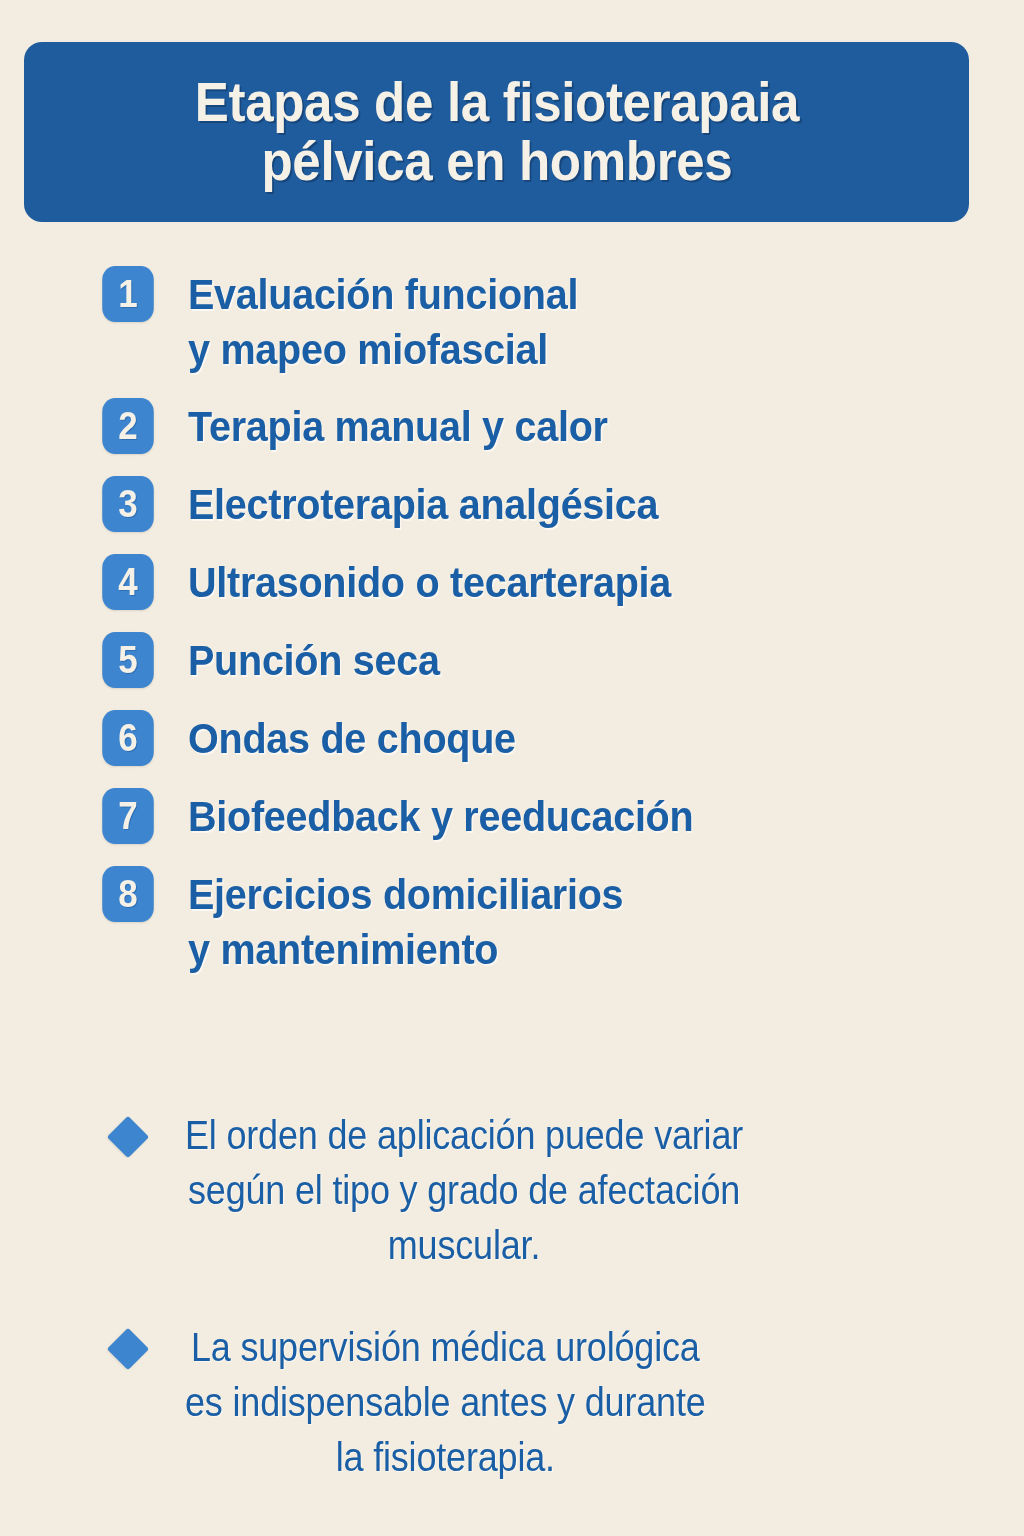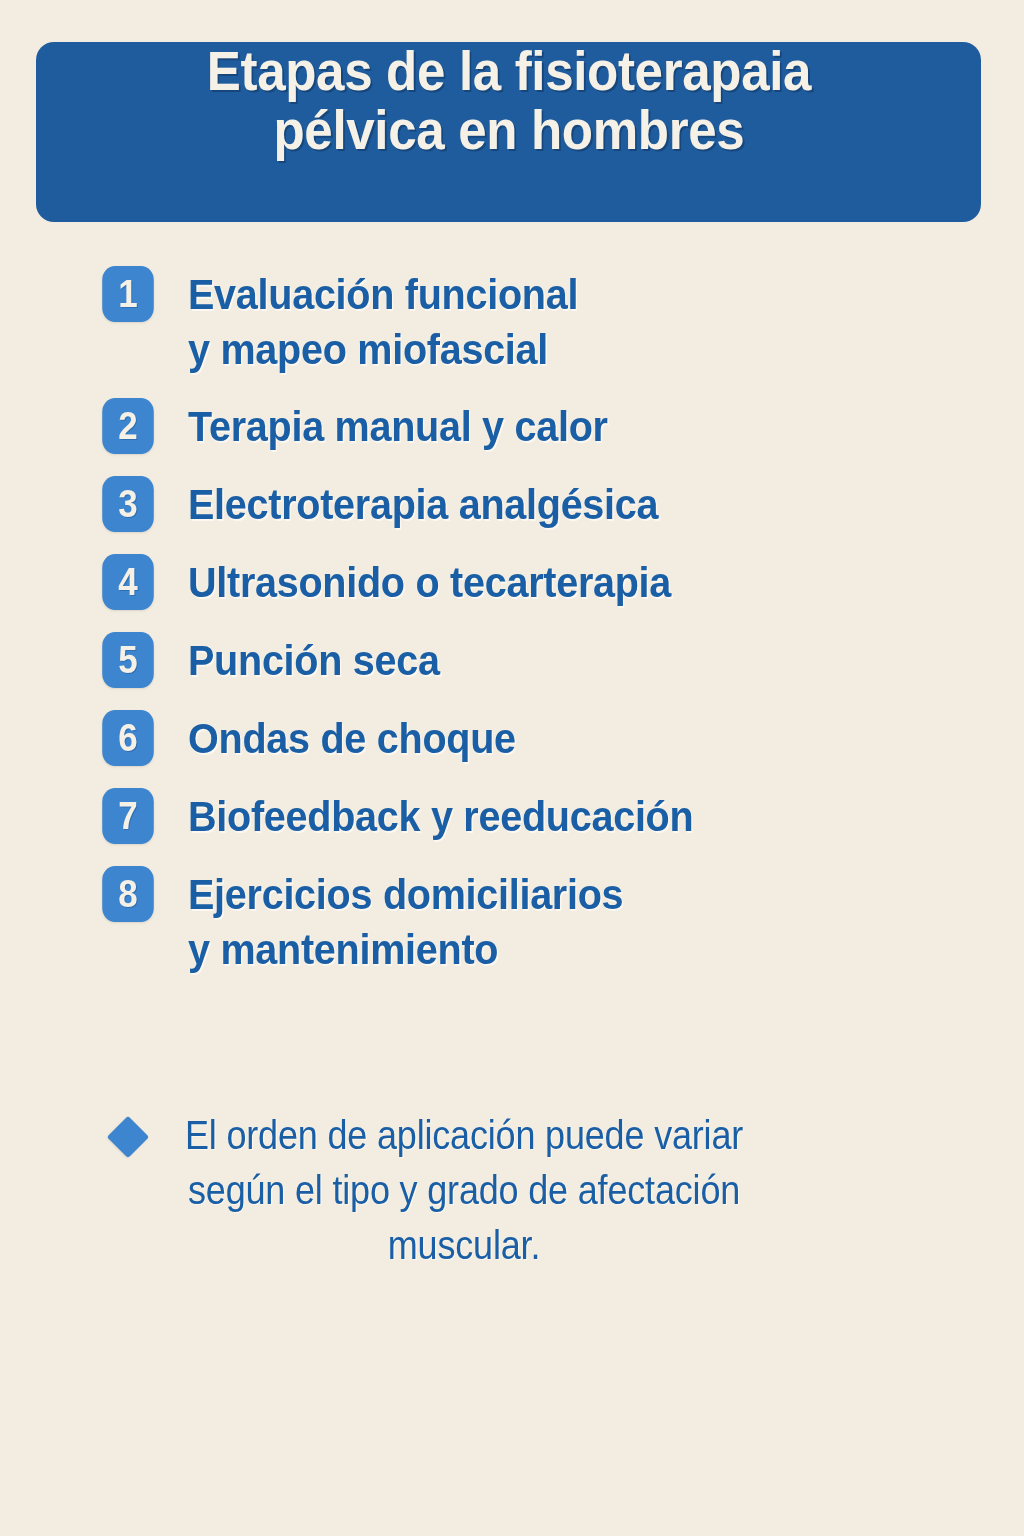--- a/index.html
+++ b/index.html
@@ -21,27 +21,28 @@
     position: absolute;
     inset: 0;
     width: 1024px;
     height: 1536px;
     background: #f2ece1;
   }
 
   
   .header-bar {
     position: absolute;
-    left: 36px;
+    left: 24px;
     top: 42px;
     width: 945px;
     height: 180px;
     background: #1f5c9e;
     border-radius: 18px;
     display: flex;
+    align-items: center;
     justify-content: center;
     box-sizing: border-box;
     padding: 0 26px;
   }
   .header-title {
     color: #f6f1e7;
     font-size: 55px;
     font-weight: bold;
     line-height: 1.08;
     text-align: center;
@@ -193,16 +194,22 @@
 
   <div class="notes">
 
     <div class="note-row">
       <div class="note-diamond"></div>
       <div class="note-text">El orden de aplicación puede variar
 según el tipo y grado de afectación
 muscular.</div>
     </div>
 
+    <div class="note-row">
+      <div class="note-diamond"></div>
+      <div class="note-text">La supervisión médica urológica
+es indispensable antes y durante
+la fisioterapia.</div>
+    </div>
 
   </div>
 
 </div>
 
 </body></html>

